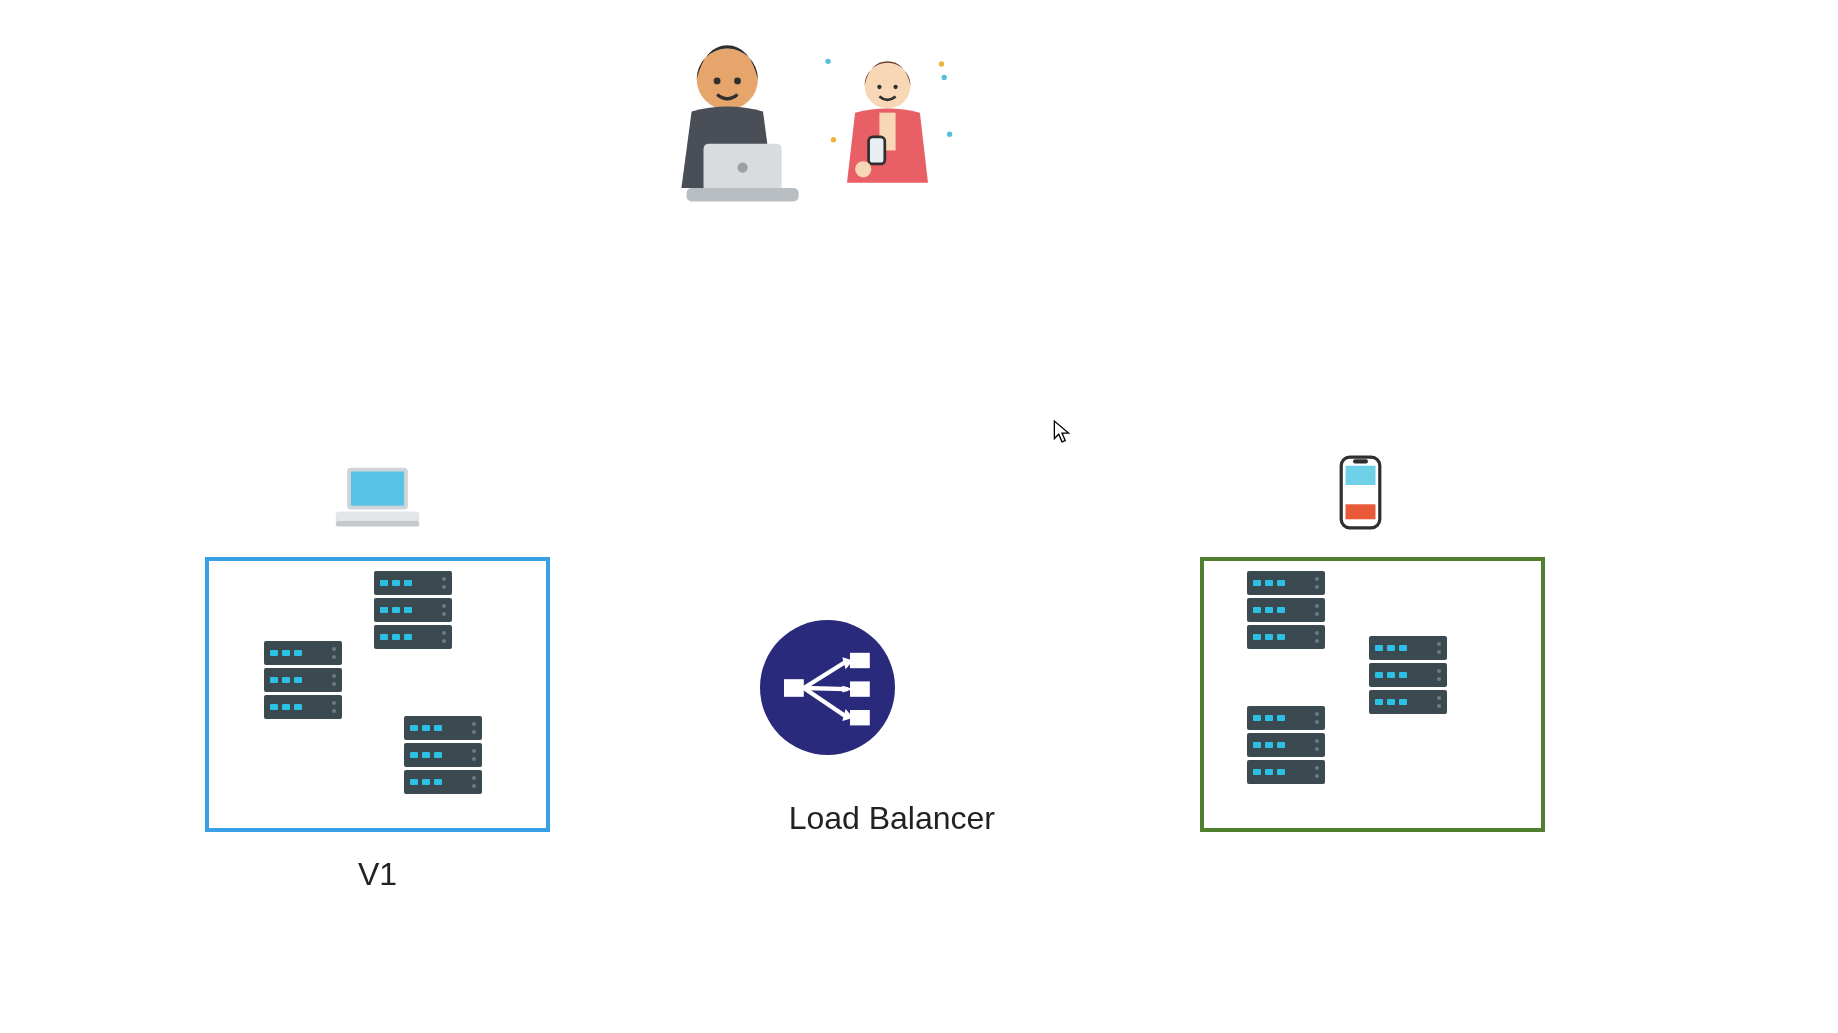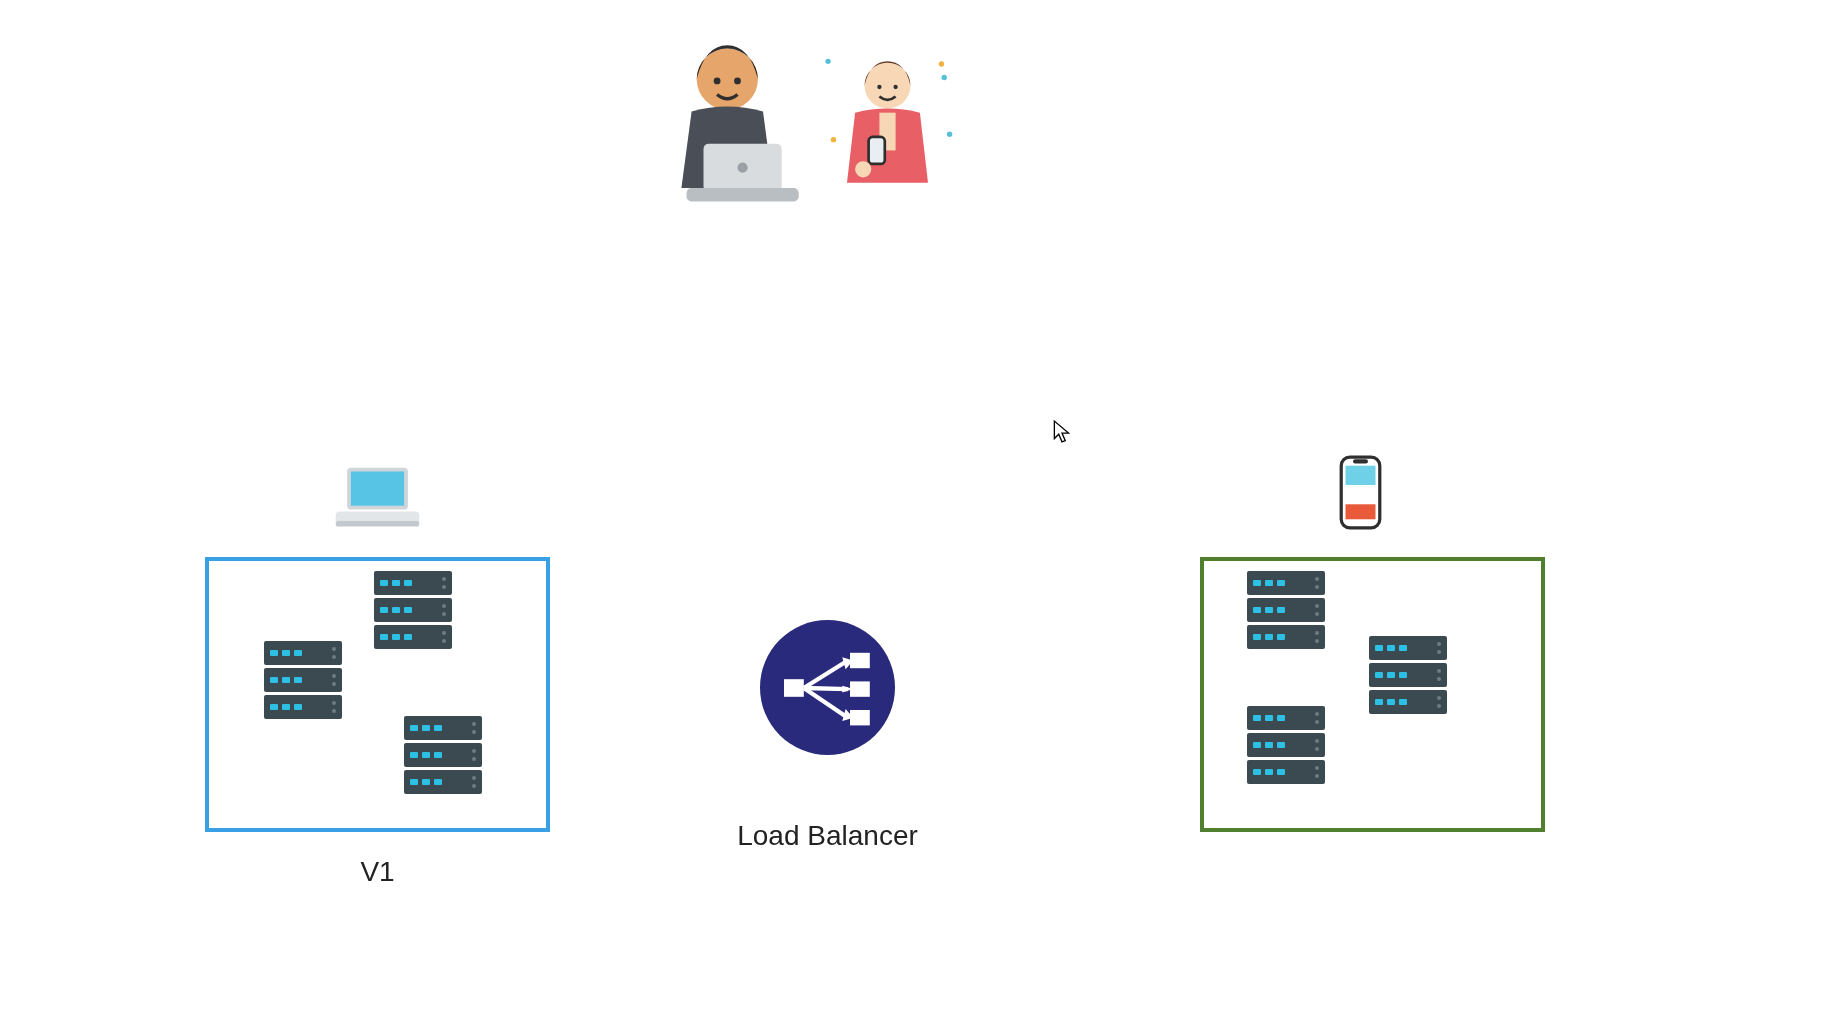--- a/index.html
+++ b/index.html
@@ -11,41 +11,41 @@
   .users .phone-guy {position:absolute;left:170px;top:15px;width:135px;height:155px}
 
   
   .cursor{position:absolute;top:420px;left:1053px;width:18px;height:24px}
   .cursor svg{overflow:visible}
 
   
   .cluster{position:absolute;width:345px;height:275px;box-sizing:border-box;border:4px solid}
   .cluster.v1{left:205px;top:557px;border-color:#3aa0e6}
   .cluster.v2{left:1200px;top:557px;border-color:#4f7f2f}
-  .cluster .label{position:absolute;left:0;right:0;top:295px;text-align:center;font-size:28px}
+  .cluster .label{position:absolute;left:0;right:0;top:295px;text-align:center;font-size:32px}
 
   
   .device-laptop{position:absolute;left:330px;top:460px;width:95px;height:80px}
   .device-phone{position:absolute;left:1338px;top:455px;width:45px;height:75px}
 
   
   .srv{position:absolute;width:78px;height:78px}
   .srv .rack{width:78px;height:24px;background:#3a4a50;border-radius:2px;margin-bottom:3px;position:relative}
   .srv .rack:before{content:"";position:absolute;left:6px;top:9px;width:8px;height:6px;background:#2bc0e4;border-radius:1px;box-shadow:12px 0 #2bc0e4,24px 0 #2bc0e4}
   .srv .rack:after{content:"";position:absolute;right:6px;top:6px;width:4px;height:4px;border-radius:50%;background:#6b7c82;box-shadow:0 8px #6b7c82}
   .v1 .s1{left:55px;top:80px}
   .v1 .s2{left:165px;top:10px}
   .v1 .s3{left:195px;top:155px}
   .v2 .s1{left:43px; top:10px}
   .v2 .s2{left:43px; top:145px}
   .v2 .s3{left:165px;top:75px}
 
   
   .lb{position:absolute;left:760px;top:620px;width:135px;height:135px;border-radius:50%;background:#2a2a7c;display:flex;align-items:center;justify-content:center}
-  .lb-label{position:absolute;left:660px;top:820px;width:335px;text-align:center;font-size:28px}
+  .lb-label{position:absolute;left:660px;top:800px;width:335px;text-align:right;font-size:32px}
 
   
   svg{display:block}
 </style>
 </head>
 <body>
 
 <div class="canvas">
 
   <div class="users">

